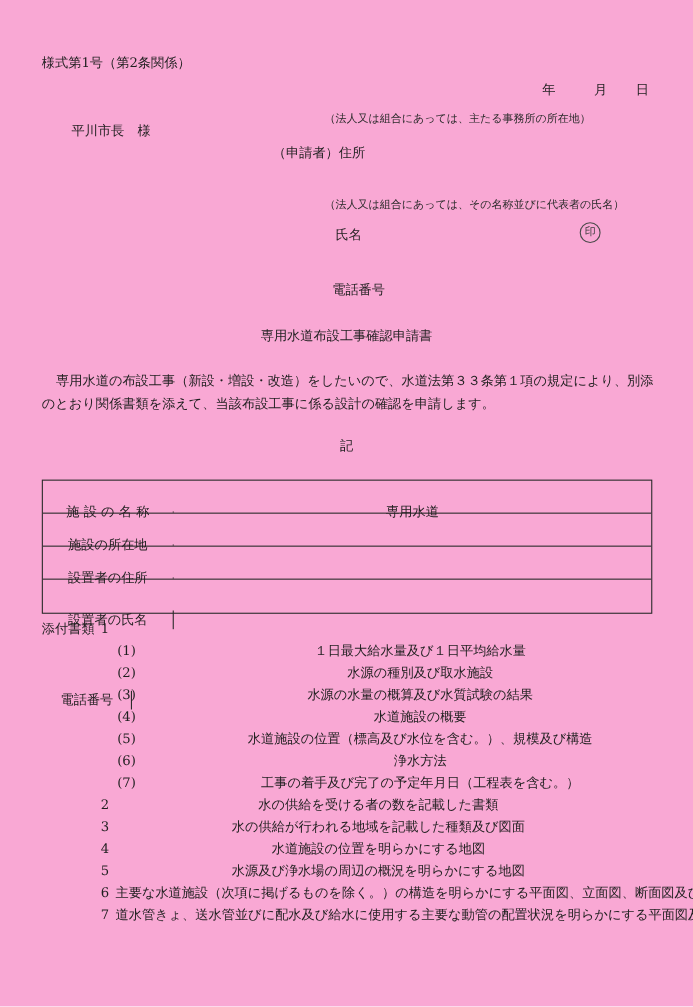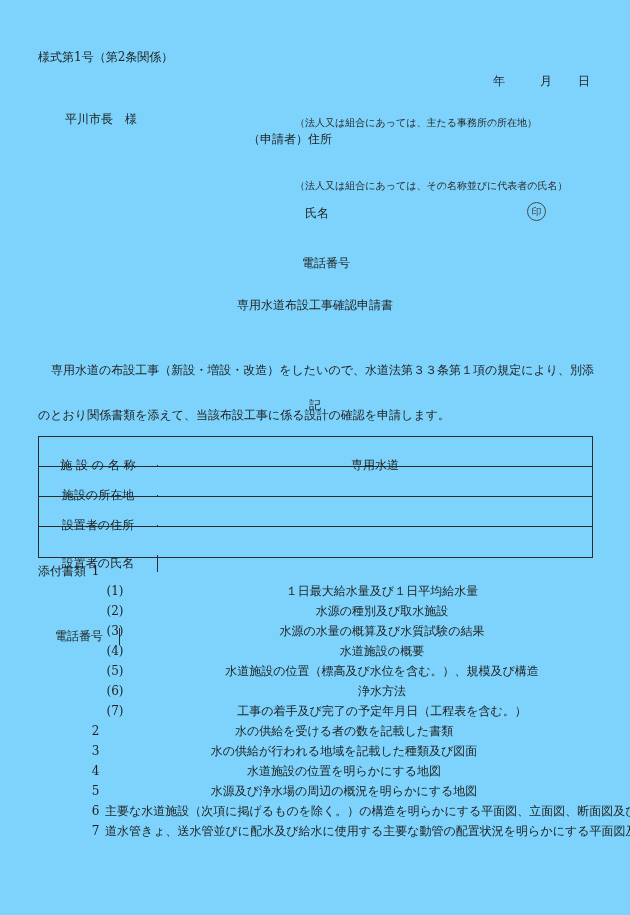--- a/index.html
+++ b/index.html
@@ -1,51 +1,51 @@
 <!DOCTYPE html>
 <html><head>
 <meta charset="utf-8">
 <style>
   * { margin:0; padding:0; box-sizing:border-box; }
   html,body { background:#ffffff; }
   .page {
     position:relative;
     width:630px; height:915px;
-    background:#7dd3fc;
+    background:#f9a8d4;
     color:#1f1f1f;
     font-family:"DejaVu Serif","Liberation Serif",serif;
     font-size:12px;
     overflow:hidden;
   }
   .abs { position:absolute; white-space:nowrap; }
   .form-no { top:49px; left:38px; }
   .date-line-wrap { top:73px; left:0; width:630px; height:16px; }
   .date-y { position:absolute; left:493px; top:0; }
   .date-m { position:absolute; left:540px; top:0; }
   .date-d { position:absolute; left:578px; top:0; }
   .addressee { top:111px; left:65px; }
   .note { font-size:10px; color:#2a2a2a; }
-  .note1 { top:116px; left:295px; }
+  .note1 { top:101px; left:295px; }
   .applicant-address { top:131px; left:248px; }
   .note2 { top:179px; left:295px; }
   .name-label { top:205px; left:305px; }
   .seal {
     top:202px; left:527px;
     width:19px; height:19px;
     border:1px solid #4a4a4a;
     border-radius:50%;
     color:#3d3d3d;
     font-size:10px;
     display:flex; align-items:center; justify-content:center;
     line-height:1;
   }
   .phone-label { top:255px; left:302px; }
   .doc-title { top:297px; left:0; width:630px; text-align:center; }
   .body-para { top:336px; left:38px; width:557px; }
-  .body-line { line-height:21px; white-space:nowrap;margin-top:24px; }
+  .body-line { line-height:21px; white-space:nowrap; }
   .body-line.indent { text-indent:13px; }
   .record { top:397px; left:0; width:630px; text-align:center; }
 
   .facility-table {
     top:436px; left:38px; width:555px;
     border:1px solid #2b2b2b;
   }
   .t-row { display:flex; height:30px; border-bottom:1px solid #2b2b2b; }
   .t-row:last-child { border-bottom:none;flex-direction:column; }
   .t-cell { display:flex; align-items:center; border-right:1px solid #2b2b2b;margin-top:28px; }

